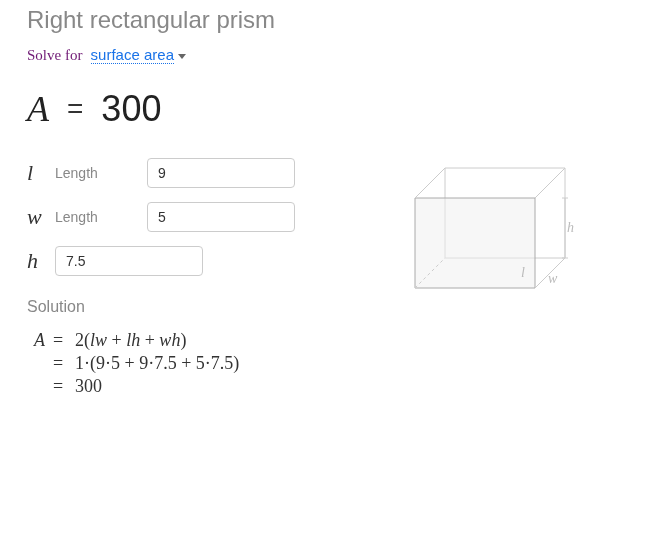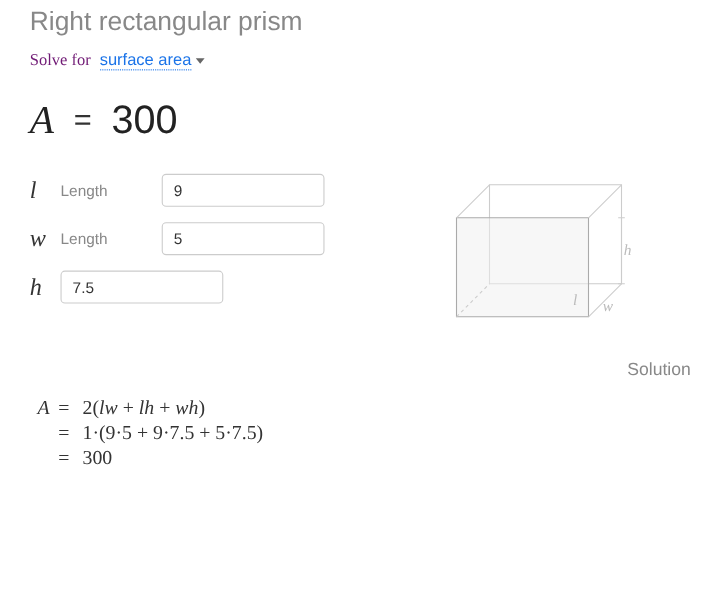--- a/index.html
+++ b/index.html
@@ -104,24 +104,22 @@
       font-size: 14px;
       color: #333;
     }
     .diagram-box {
       position: relative;
       width: 180px;
       height: 140px;
       margin-left: 70px;
     }
     .solution-title {
-      margin-top: 30px;
       color: #888;
       font-size: 16px;
-      text-align: right;
     }
     .solution-body {
       margin-top: 14px;
       font-family: 'Times New Roman', serif;
       font-size: 18px;
       color: #333;
     }
     .solution-line {
       display: flex;
       align-items: baseline;

